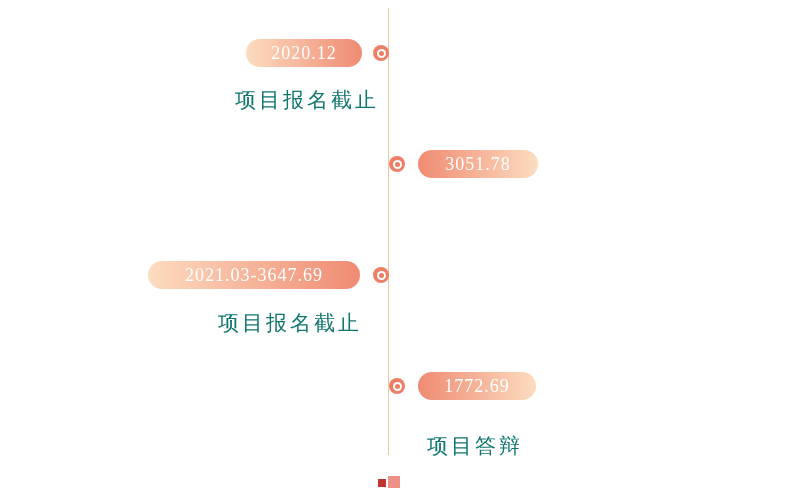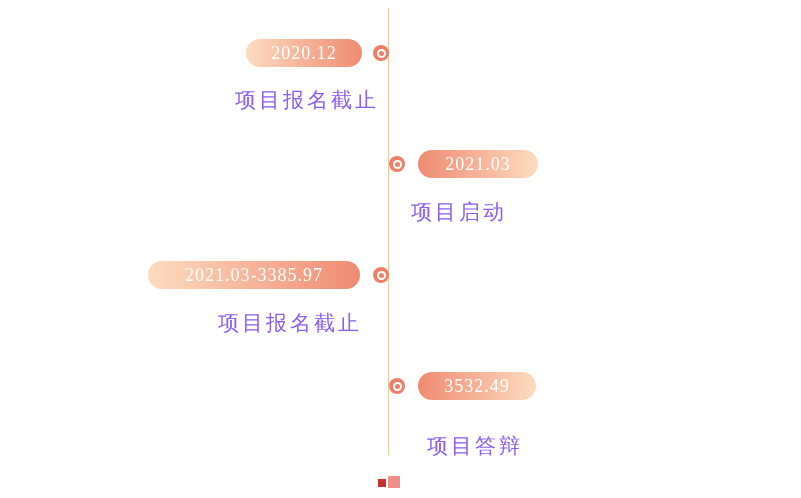--- a/index.html
+++ b/index.html
@@ -23,21 +23,21 @@
     color:#ffffff;
     font-size:18px;
     letter-spacing:1px;
     display:flex;align-items:center;justify-content:center;
     font-family:Liberation Serif, serif;
   }
   .badge.left{ background:linear-gradient(to right,#fcdcc0,#ef8b72); }
   .badge.right{ background:linear-gradient(to right,#ef8b72,#fcdcc0); }
   .item-label{
     position:absolute;
-    color:#8b5cf6;
+    color:#0f766e;
     font-size:21px;
     letter-spacing:3px;
     text-align:center;
     font-family:"DejaVu Serif","Liberation Serif",serif;
     white-space:nowrap;
   }
   .dot{
     position:absolute;
     width:16px;height:16px;border-radius:50%;
     background:#ee7f66;
@@ -64,37 +64,36 @@
   <div class="vline"></div>
 
   <div class="badge left" style="left:246px;top:39px;width:116px">2020.12</div>
   <div class="item-label" style="left:222px;top:86px;width:170px">项目报名截止</div>
   <div class="dot" style="left:373px;top:45px">
     <div class="dot-mid">
       <div class="dot-core"></div>
     </div>
   </div>
 
-  <div class="badge right" style="left:418px;top:150px;width:120px">2021.03</div>
-  <div class="item-label" style="left:404px;top:198px;width:110px">项目启动</div>
+  <div class="badge right" style="left:418px;top:150px;width:120px">3051.78</div>
   <div class="dot" style="left:389px;top:156px">
     <div class="dot-mid">
       <div class="dot-core"></div>
     </div>
   </div>
 
-  <div class="badge left" style="left:148px;top:261px;width:212px">2021.03-3385.97</div>
+  <div class="badge left" style="left:148px;top:261px;width:212px">2021.03-3647.69</div>
   <div class="item-label" style="left:200px;top:309px;width:180px">项目报名截止</div>
   <div class="dot" style="left:373px;top:267px">
     <div class="dot-mid">
       <div class="dot-core"></div>
     </div>
   </div>
 
-  <div class="badge right" style="left:418px;top:372px;width:118px">3532.49</div>
+  <div class="badge right" style="left:418px;top:372px;width:118px">1772.69</div>
   <div class="item-label" style="left:420px;top:432px;width:110px">项目答辩</div>
   <div class="dot" style="left:389px;top:378px">
     <div class="dot-mid">
       <div class="dot-core"></div>
     </div>
   </div>
 
   <div class="sq sq-small"></div>
   <div class="sq sq-big"></div>
 

